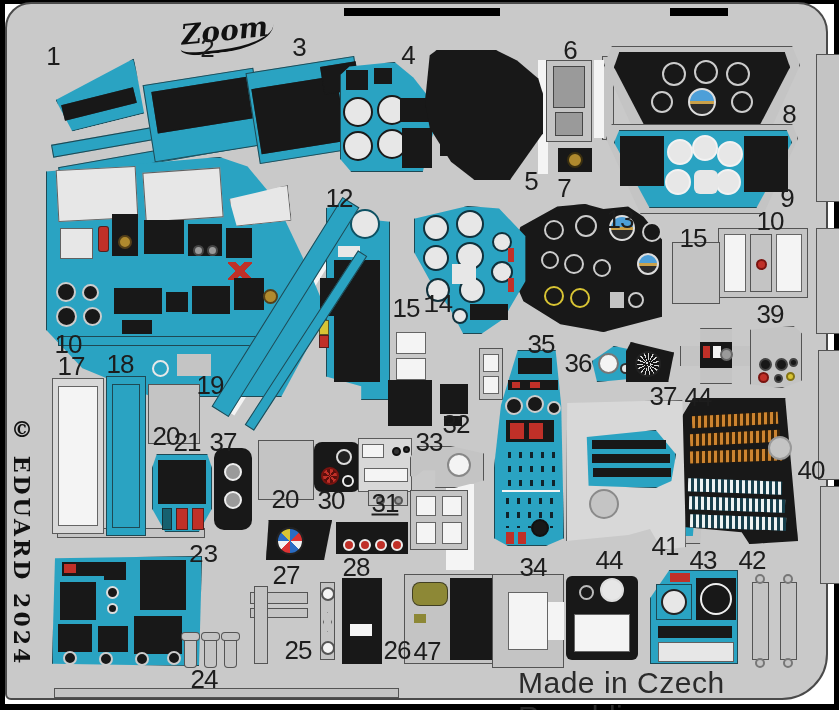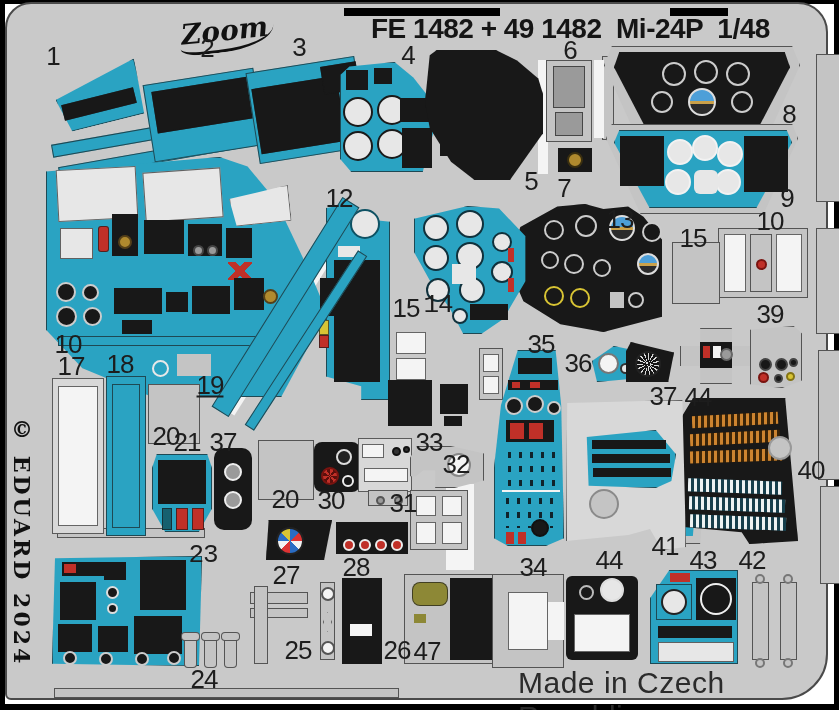--- a/index.html
+++ b/index.html
@@ -60,21 +60,20 @@
   #copyr{position:absolute;left:9px;top:416px;writing-mode:vertical-rl;font:bold 22px "DejaVu Serif",serif;
          color:#111;letter-spacing:3px;}
 </style>
 </head>
 <body>
 
 <div id="root">
   <div id="page"></div>
   <div id="sheet">
     <span id="brandzoom">Zoom</span>
-    <span id="title">FE 1482 + 49 1482  Mi-24P  1/48</span>
   <div class="p" style="left: 337px; top: 4px; width: 156px; height: 8px; background: rgb(0, 0, 0); border: none;"></div>
       <div class="p" style="left: 663px; top: 4px; width: 58px; height: 8px; background: rgb(0, 0, 0); border: none;"></div>
       <div class="p" style="left: 809px; top: 50px; width: 24px; height: 148px; background: rgb(196, 196, 196);"></div>
       <div class="p" style="left: 809px; top: 224px; width: 24px; height: 106px; background: rgb(196, 196, 196);"></div>
       <div class="p" style="left: 811px; top: 346px; width: 22px; height: 130px; background: rgb(196, 196, 196);"></div>
       <div class="p" style="left: 813px; top: 482px; width: 20px; height: 98px; background: rgb(196, 196, 196);"></div>
       <div class="p" style="left: 595px; top: 52px; width: 12px; height: 84px; background: rgb(196, 196, 196);"></div>
       <div class="p" style="left: 50px; top: 524px; width: 148px; height: 10px; background: rgb(196, 196, 196);"></div>
       <div class="p" style="left: 243px; top: 588px; width: 58px; height: 12px; background: rgb(196, 196, 196);"></div>
       <div class="p" style="left: 243px; top: 604px; width: 58px; height: 10px; background: rgb(196, 196, 196);"></div>
@@ -364,35 +363,35 @@
       <div class="lbl" style="left: 780px; top: 194px;">9</div>
       <div class="lbl" style="left: 763px; top: 217px;">10</div>
       <div class="lbl" style="left: 686px; top: 234px;">15</div>
       <div class="lbl" style="left: 332px; top: 194px;">12</div>
       <div class="lbl" style="left: 613px; top: 215px;">13</div>
       <div class="lbl" style="left: 431px; top: 301px; font-family: Liberation Mono, monospace;">14</div>
       <div class="lbl" style="left: 399px; top: 304px;">15</div>
       <div class="lbl" style="left: 61px; top: 340px;">10</div>
       <div class="lbl" style="left: 64px; top: 362px;">17</div>
       <div class="lbl" style="left: 113px; top: 360px;">18</div>
-      <div class="lbl" style="left: 203px; top: 381px; text-decoration: underline;">19</div>
+      <div class="lbl" style="left: 203px; top: 381px;">19</div>
       <div class="lbl" style="left: 159px; top: 432px;">20</div>
       <div class="lbl" style="left: 180px; top: 438px;">21</div>
       <div class="lbl" style="left: 216px; top: 438px;">37</div>
       <div class="lbl" style="left: 278px; top: 495px;">20</div>
       <div class="lbl" style="left: 196px; top: 551px; font-family: Liberation Mono, monospace;">23</div>
       <div class="lbl" style="left: 197px; top: 675px;">24</div>
       <div class="lbl" style="left: 291px; top: 646px;">25</div>
       <div class="lbl" style="left: 390px; top: 646px;">26</div>
       <div class="lbl" style="left: 279px; top: 571px;">27</div>
       <div class="lbl" style="left: 349px; top: 563px;">28</div>
       <div class="lbl" style="left: 420px; top: 647px;">47</div>
       <div class="lbl" style="left: 324px; top: 496px;">30</div>
-      <div class="lbl" style="left: 396px; top: 499px;">31</div>
-      <div class="lbl" style="left: 449px; top: 420px; margin-top: 40px;">32</div>
+      <div class="lbl" style="left: 378px; top: 499px; text-decoration: underline;">31</div>
+      <div class="lbl" style="left: 449px; top: 420px;">32</div>
       <div class="lbl" style="left: 422px; top: 438px;">33</div>
       <div class="lbl" style="left: 526px; top: 563px;">34</div>
       <div class="lbl" style="left: 534px; top: 340px;">35</div>
       <div class="lbl" style="left: 571px; top: 359px;">36</div>
       <div class="lbl" style="left: 656px; top: 392px;">37</div>
       <div class="lbl" style="left: 691px; top: 393px;">44</div>
       <div class="lbl" style="left: 763px; top: 310px;">39</div>
       <div class="lbl" style="left: 804px; top: 466px;">40</div>
       <div class="lbl" style="left: 658px; top: 542px;">41</div>
       <div class="lbl" style="left: 745px; top: 556px;">42</div>

